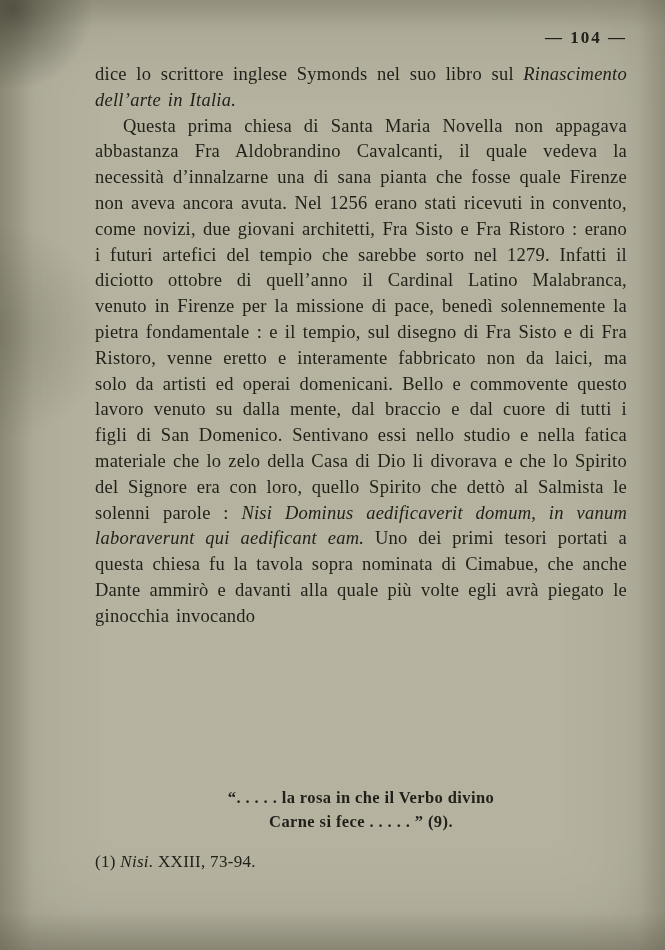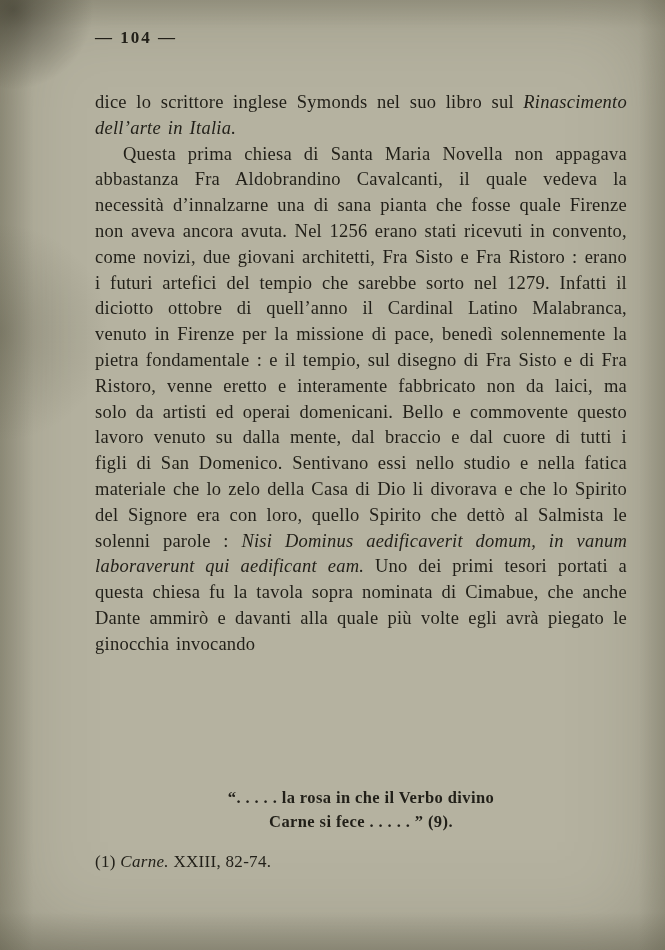--- a/index.html
+++ b/index.html
@@ -25,31 +25,30 @@
       #b5b2a0;
     box-shadow: inset 0 0 90px rgba(88,85,65,0.38);
     color: #211f18;
     box-sizing: border-box;
   }
   .page-number {
     position: absolute;
     top: 28px;
     left: 95px;
     width: 532px;
-    text-align: left;
+    text-align: right;
     font-size: 17px;
     letter-spacing: 2px;
     font-weight: bold;
   }
   .text-block {
     position: absolute;
     top: 62px;
     left: 95px;
     width: 532px;
-    margin-top: 28px;
   }
   .para {
     margin: 0;
     font-size: 18.5px;
     line-height: 25.8px;
     text-align: justify;
     letter-spacing: 0.25px;
     word-spacing: 2px;
     font-weight: 500;
   }
@@ -88,14 +87,14 @@
   <div class="text-block" id="paragraphs">
       <p class="para"><span>dice lo scrittore inglese Symonds nel suo libro sul </span><span class="it">Rinascimento dell’arte in Italia.</span></p>
       <p class="para indent"><span>Questa prima chiesa di Santa Maria Novella non appagava abbastanza Fra Aldobrandino Cavalcanti, il quale vedeva la necessità d’innalzarne una di sana pianta che fosse quale Firenze non aveva ancora avuta. Nel 1256 erano stati ricevuti in convento, come novizi, due giovani architetti, Fra Sisto e Fra Ristoro : erano i futuri artefici del tempio che sarebbe sorto nel 1279. Infatti il diciotto ottobre di quell’anno il Cardinal Latino Malabranca, venuto in Firenze per la missione di pace, benedì solennemente la pietra fondamentale : e il tempio, sul disegno di Fra Sisto e di Fra Ristoro, venne eretto e interamente fabbricato non da laici, ma solo da artisti ed operai domenicani. Bello e commovente questo lavoro venuto su dalla mente, dal braccio e dal cuore di tutti i figli di San Domenico. Sentivano essi nello studio e nella fatica materiale che lo zelo della Casa di Dio li divorava e che lo Spirito del Signore era con loro, quello Spirito che dettò al Salmista le solenni parole : </span><span class="it">Nisi Dominus aedificaverit domum, in vanum laboraverunt qui aedificant eam.</span><span> Uno dei primi tesori portati a questa chiesa fu la tavola sopra nominata di Cimabue, che anche Dante ammirò e davanti alla quale più volte egli avrà piegato le ginocchia invocando</span></p>
     </div>
 
   <div class="quote">
     <div>“. . . . . la rosa in che il Verbo divino</div>
     <div>Carne si fece . . . . . ” (9).</div>
   </div>
 
-  <div class="footnote" id="footnote"><span>(1) </span><span class="it">Carne.</span><span> XXIII, 82-74.</span></div>
+  <div class="footnote" id="footnote"><span>(1) </span><span class="it">Nisi.</span><span> XXIII, 73-94.</span></div>
 </div>
 
 </body></html>

